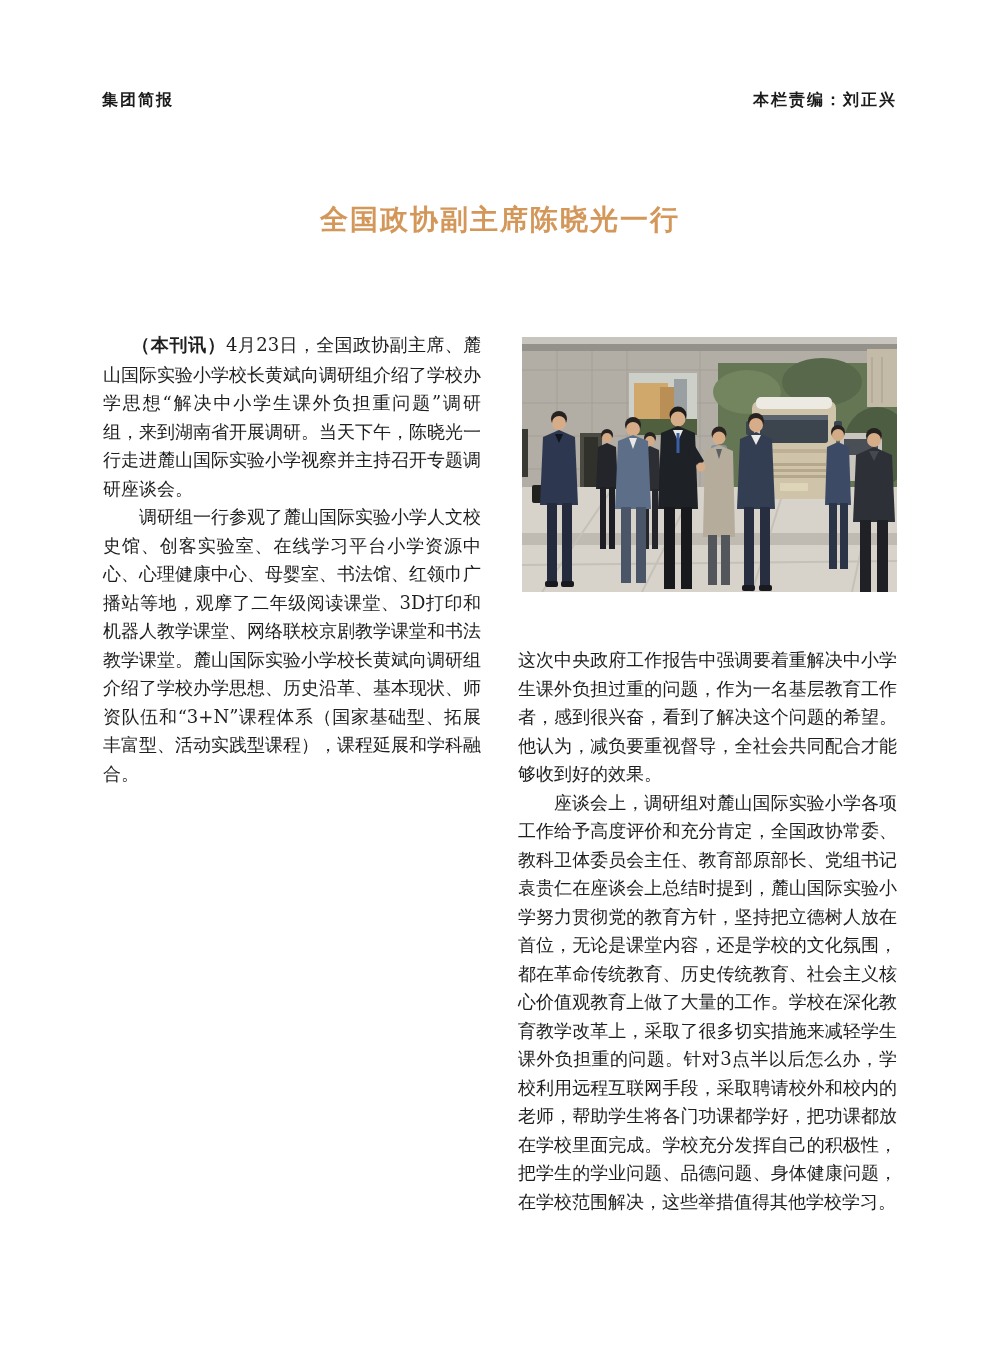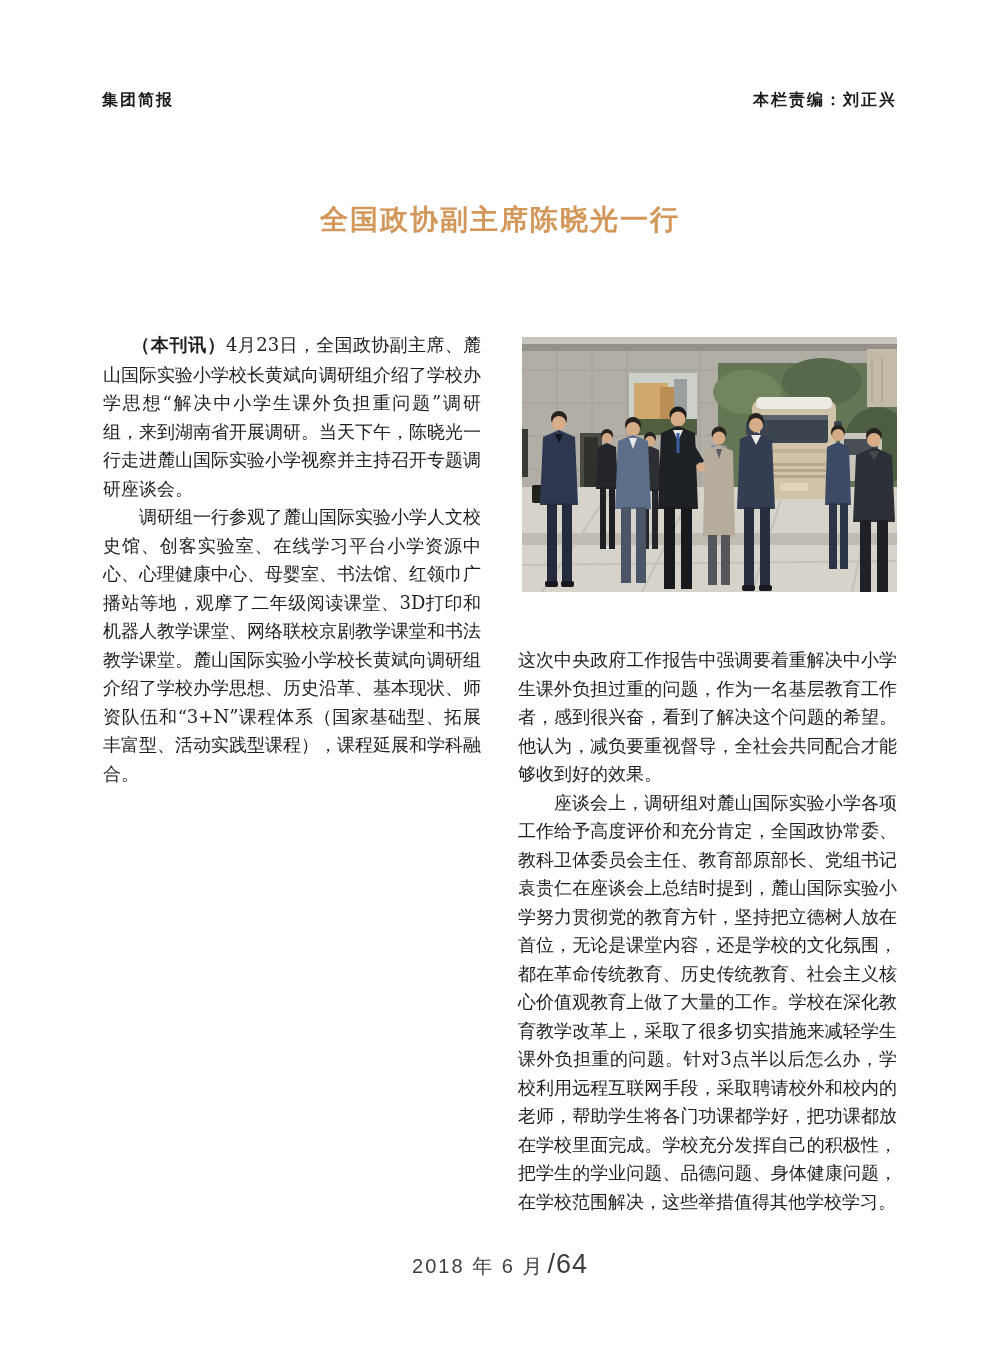--- a/index.html
+++ b/index.html
@@ -198,17 +198,14 @@
           <rect x="355" y="183" width="11" height="72" fill="#1f2126"></rect>
       </g>
     </svg>
   </figure>
 
   <div class="col col-right">
     <p class="p noindent">这次中央政府工作报告中强调要着重解决中小学生课外负担过重的问题，作为一名基层教育工作者，感到很兴奋，看到了解决这个问题的希望。他认为，减负要重视督导，全社会共同配合才能够收到好的效果。</p>
     <p class="p">座谈会上，调研组对麓山国际实验小学各项工作给予高度评价和充分肯定，全国政协常委、教科卫体委员会主任、教育部原部长、党组书记袁贵仁在座谈会上总结时提到，麓山国际实验小学努力贯彻党的教育方针，坚持把立德树人放在首位，无论是课堂内容，还是学校的文化氛围，都在革命传统教育、历史传统教育、社会主义核心价值观教育上做了大量的工作。学校在深化教育教学改革上，采取了很多切实措施来减轻学生课外负担重的问题。针对3点半以后怎么办，学校利用远程互联网手段，采取聘请校外和校内的老师，帮助学生将各门功课都学好，把功课都放在学校里面完成。学校充分发挥自己的积极性，把学生的学业问题、品德问题、身体健康问题，在学校范围解决，这些举措值得其他学校学习。</p>
   </div>
 
-  <footer class="pagefoot">
-    <span class="date">2018 年 6 月</span><span class="pn">/64</span>
-  </footer>
 
 </div>
 
 </body></html>

